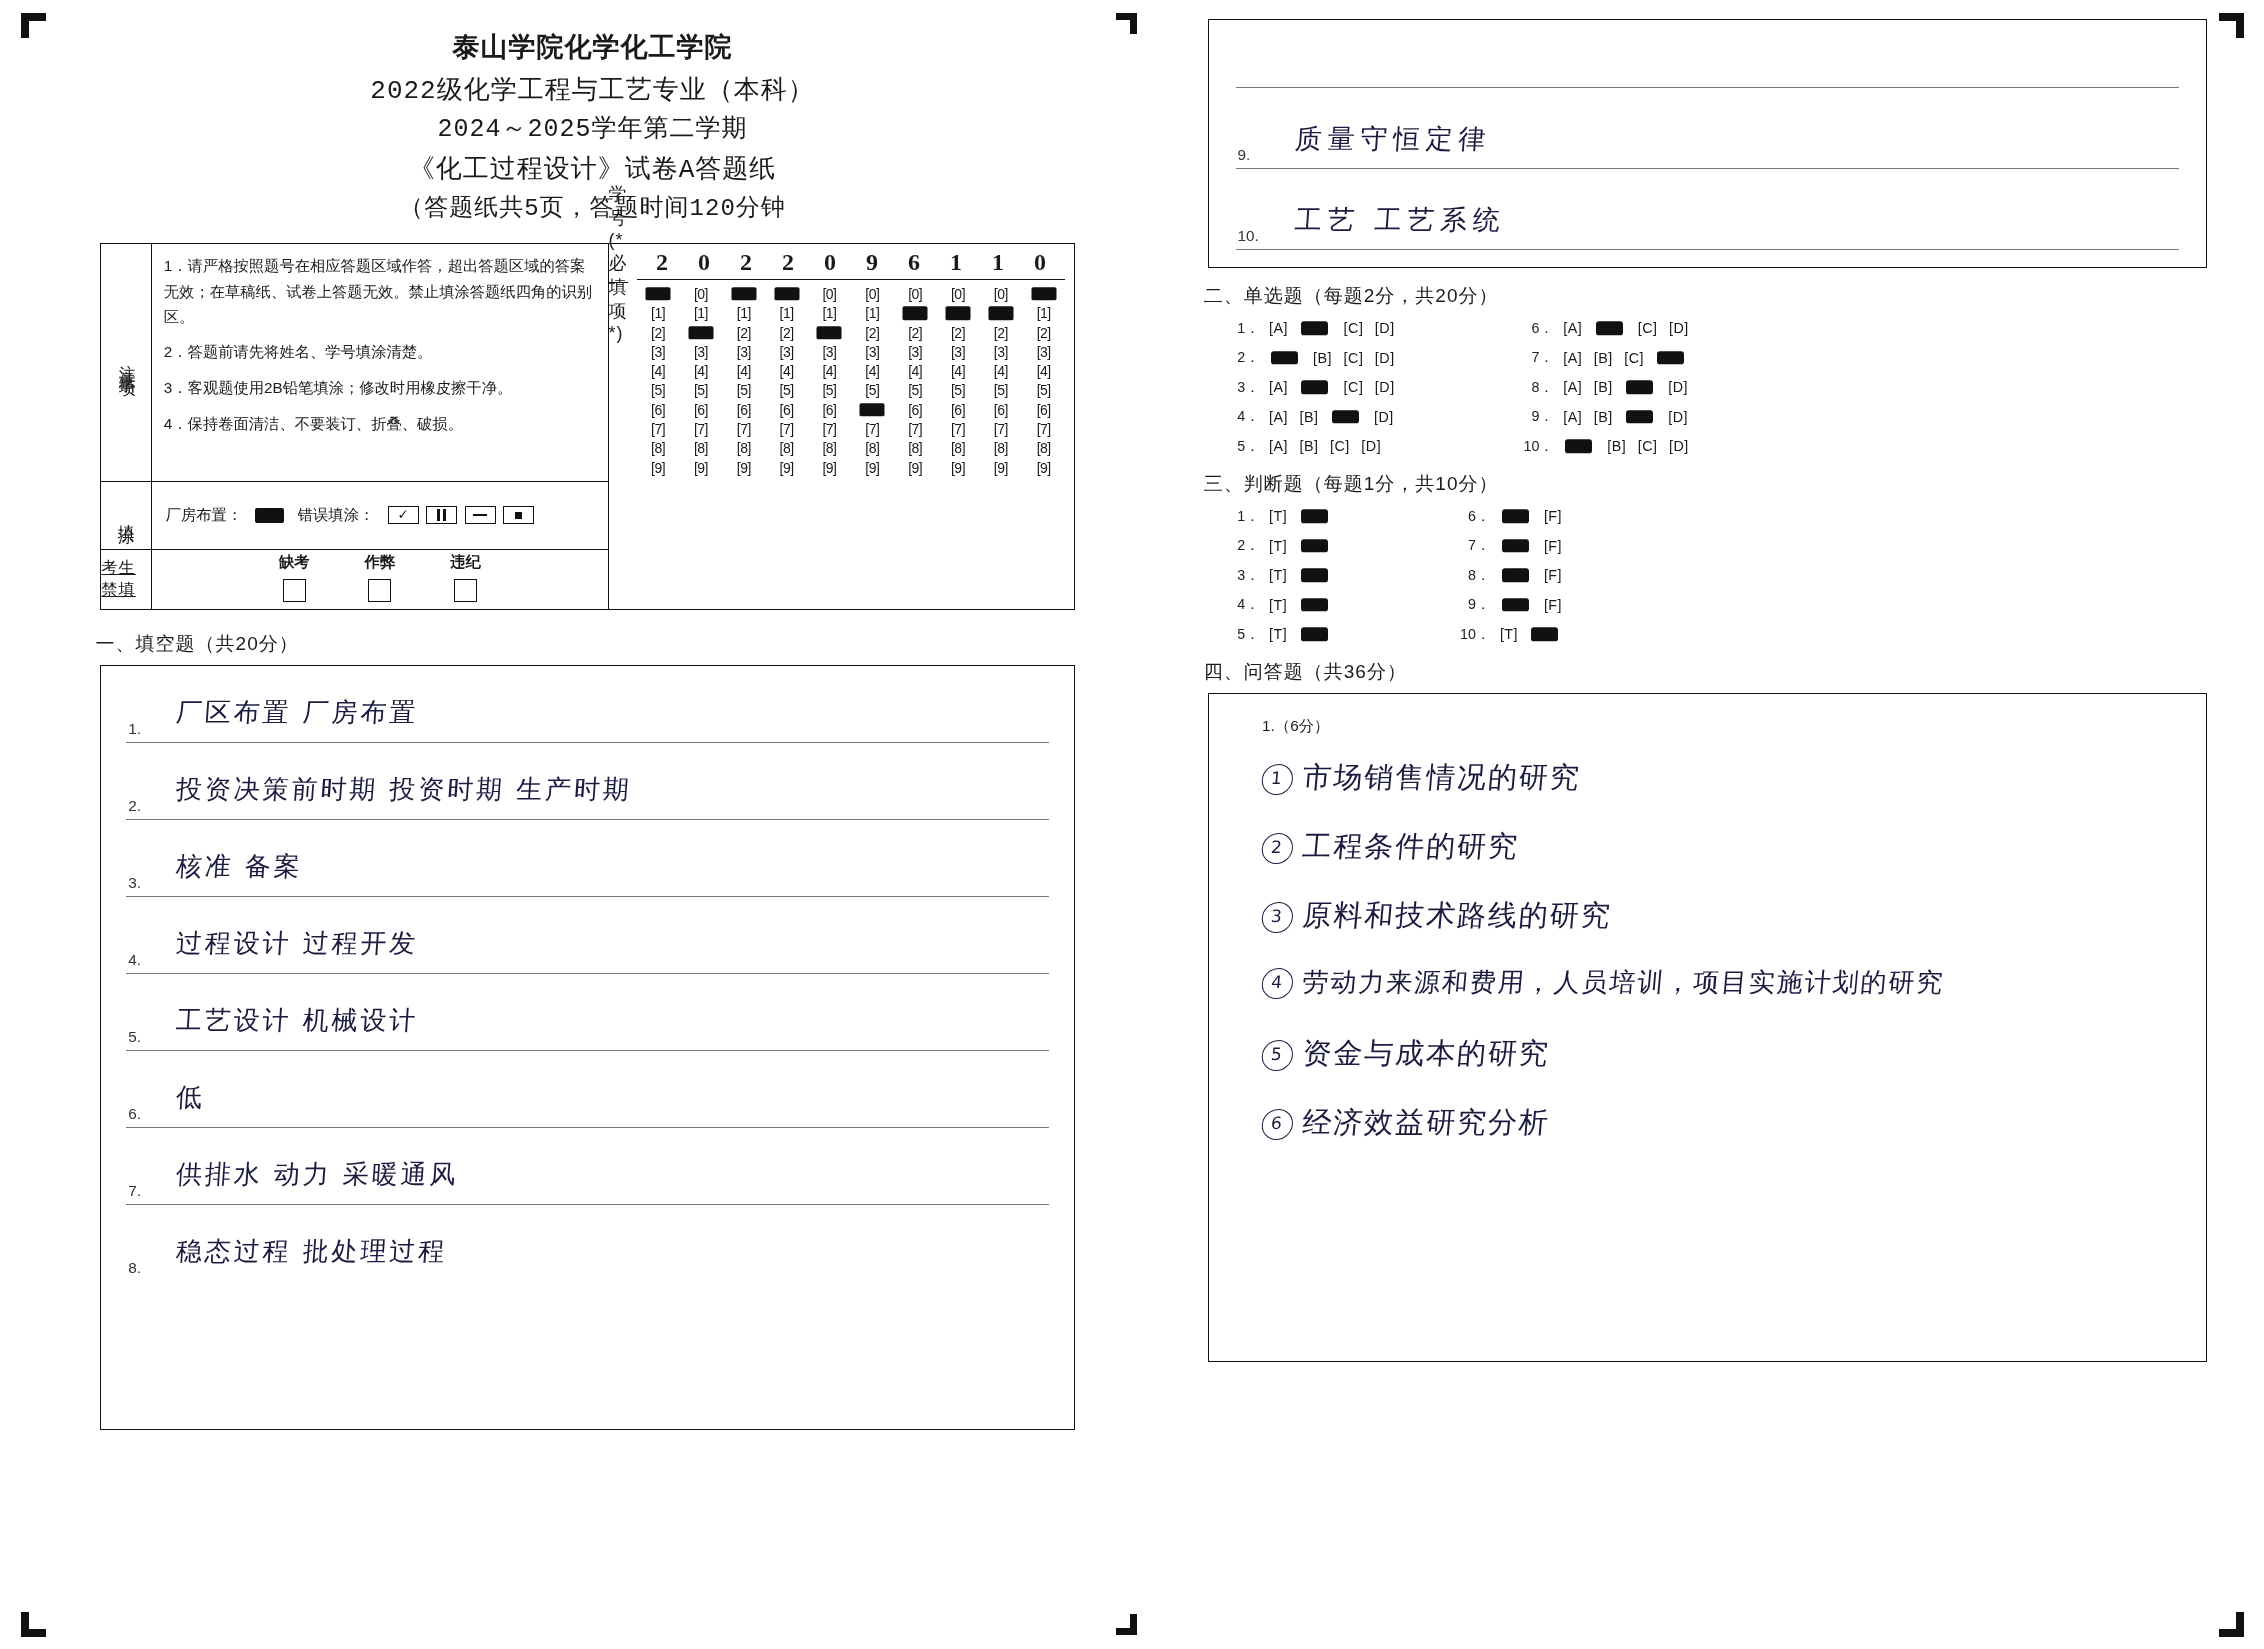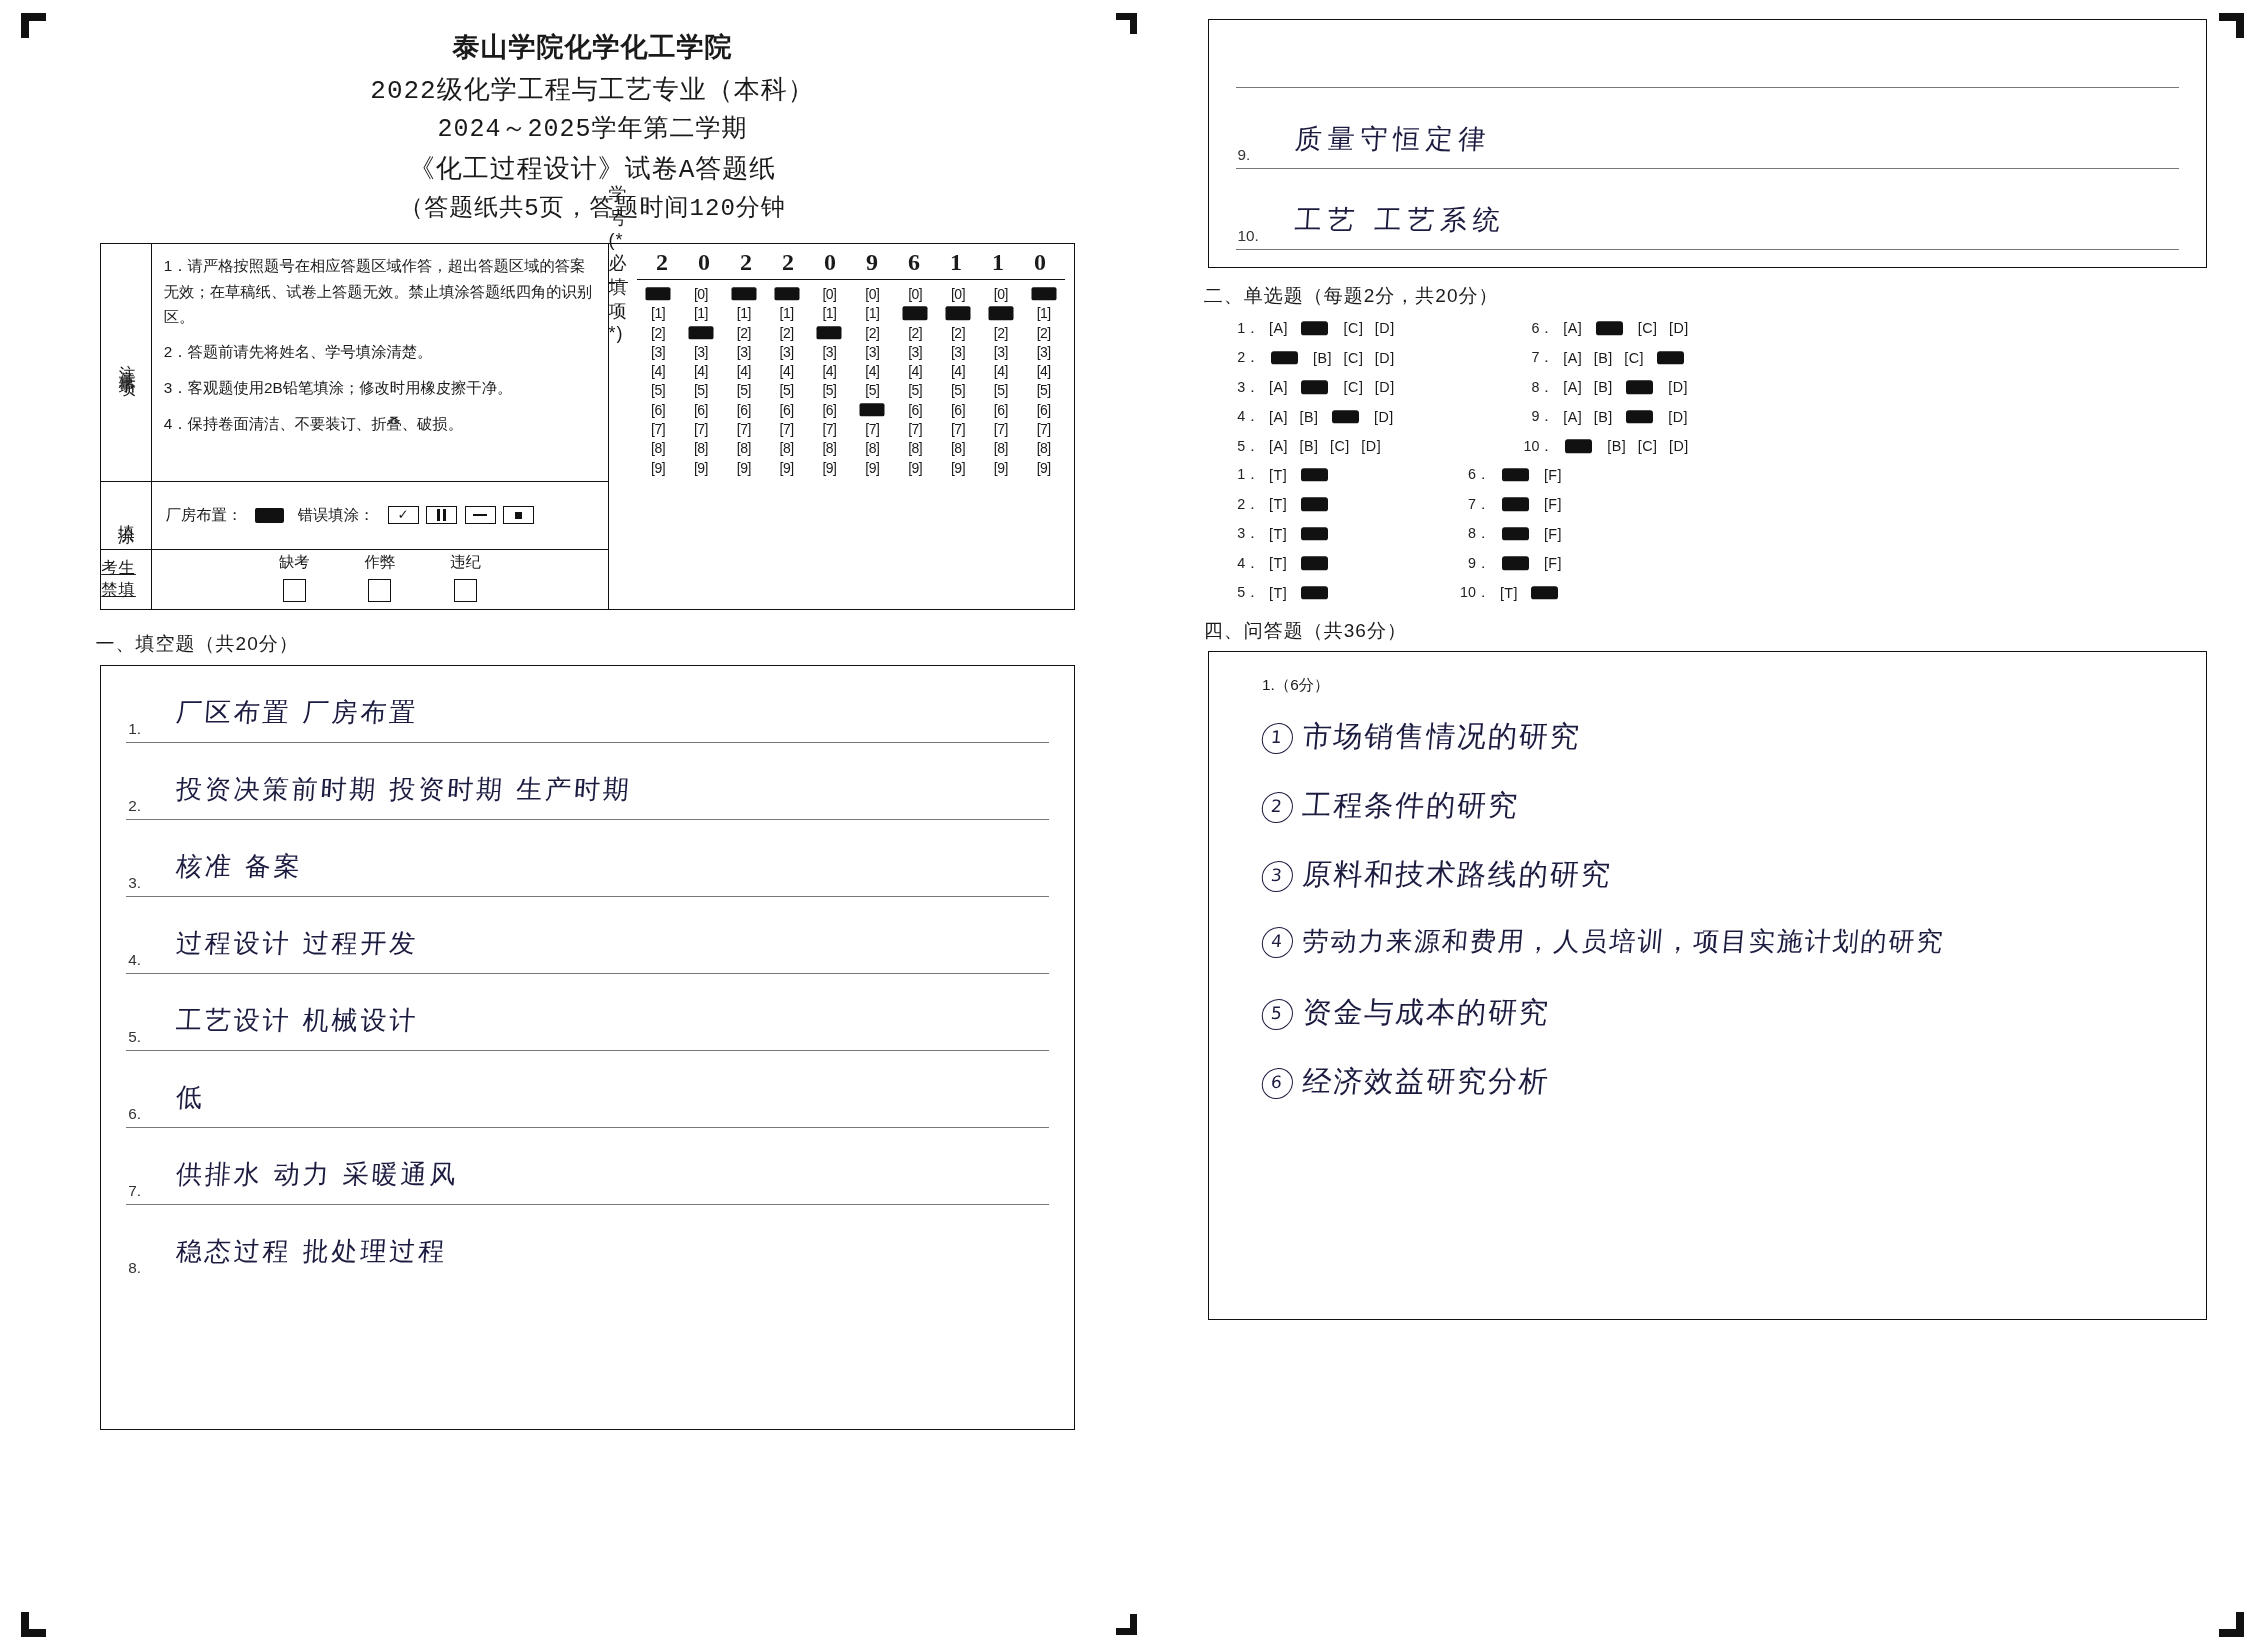--- a/index.html
+++ b/index.html
@@ -68,21 +68,21 @@
   .wrong-marks{display:inline-flex;gap:7.6px;margin-left:5.7px;}
   .wm{width:29px;height:16.3px;border:1.5px solid #111;display:inline-flex;align-items:center;justify-content:center;font-size:11.5px;line-height:1;}
   .wm .slash{font-size:13.4px;}
   .wm .bar{width:2.9px;height:11.5px;background:#111;}
   .wm .dash{width:13.4px;height:2.4px;background:#111;}
   .wm .dot{width:6.7px;height:6.7px;background:#111;}
   .forbid-row{display:flex;flex:1;}
   .forbid-label{width:50px;border-right:1.9px solid #111;display:flex;align-items:center;font-size:16.3px;text-decoration:underline;}
   .forbid-label span{letter-spacing:1px;}
   .forbid-body{flex:1;display:flex;align-items:center;justify-content:center;gap:55px;padding-bottom:3.8px;}
-  .forbid-item{text-align:center;font-size:15.3px;}
+  .forbid-item{text-align:center;font-size:15.3px;font-weight:bold;}
   .forbid-item .bx{width:21px;height:21px;border:1.7px solid #111;margin:5.7px auto 0;}
 
   .sid-col{flex:1;display:flex;flex-direction:row;}
   .sid-title{height:38px;border-bottom:1.9px solid #111;display:flex;align-items:center;justify-content:center;font-size:18px;letter-spacing:1px;}
   .sid-body{flex:1;padding:3.8px 9.6px 5.7px 9.6px;}
   .sid-written{display:flex;justify-content:space-between;border-bottom:1.9px solid #111;padding:1.9px 3.8px 2.9px 3.8px;}
   .sid-written span{width:42px;text-align:center;font-family:"Liberation Serif",serif;font-size:24px;font-weight:600;}
   .sid-grid{margin-top:5.7px;}
   .sid-grid .r{display:flex;justify-content:space-between;margin-bottom:3.3px;}
   .sid-grid .cell{width:42px;text-align:center;font-size:14px;font-family:"Liberation Sans",sans-serif;letter-spacing:-0.5px;}
@@ -500,20 +500,21 @@
           <div class="choice-row">
             <span class="qn">10．</span>
             <span class="opt filled">[A]</span>
             <span class="opt">[B]</span>
             <span class="opt">[C]</span>
             <span class="opt">[D]</span>
           </div>
         </div>
     </div>
 
+    <div class="sec-title rt">三、判断题（每题1分，共10分）</div>
     <div class="tf-wrap">
       <div class="choice-col" id="tf-left">
           <div class="choice-row">
             <span class="qn">1．</span>
             <span class="opt">[T]</span>
             <span class="opt filled">[F]</span>
           </div>
           <div class="choice-row">
             <span class="qn">2．</span>
             <span class="opt">[T]</span>

